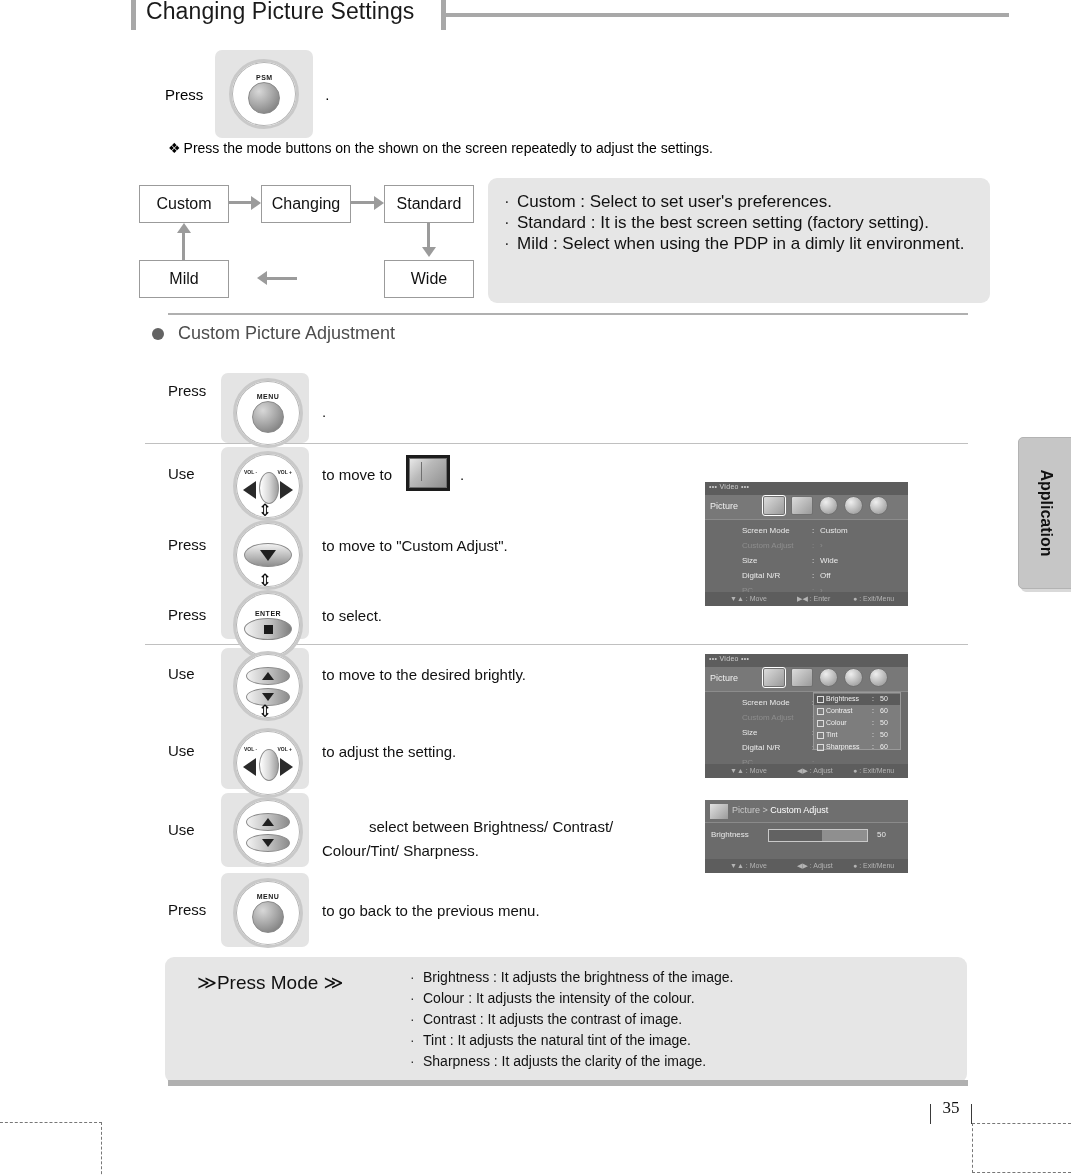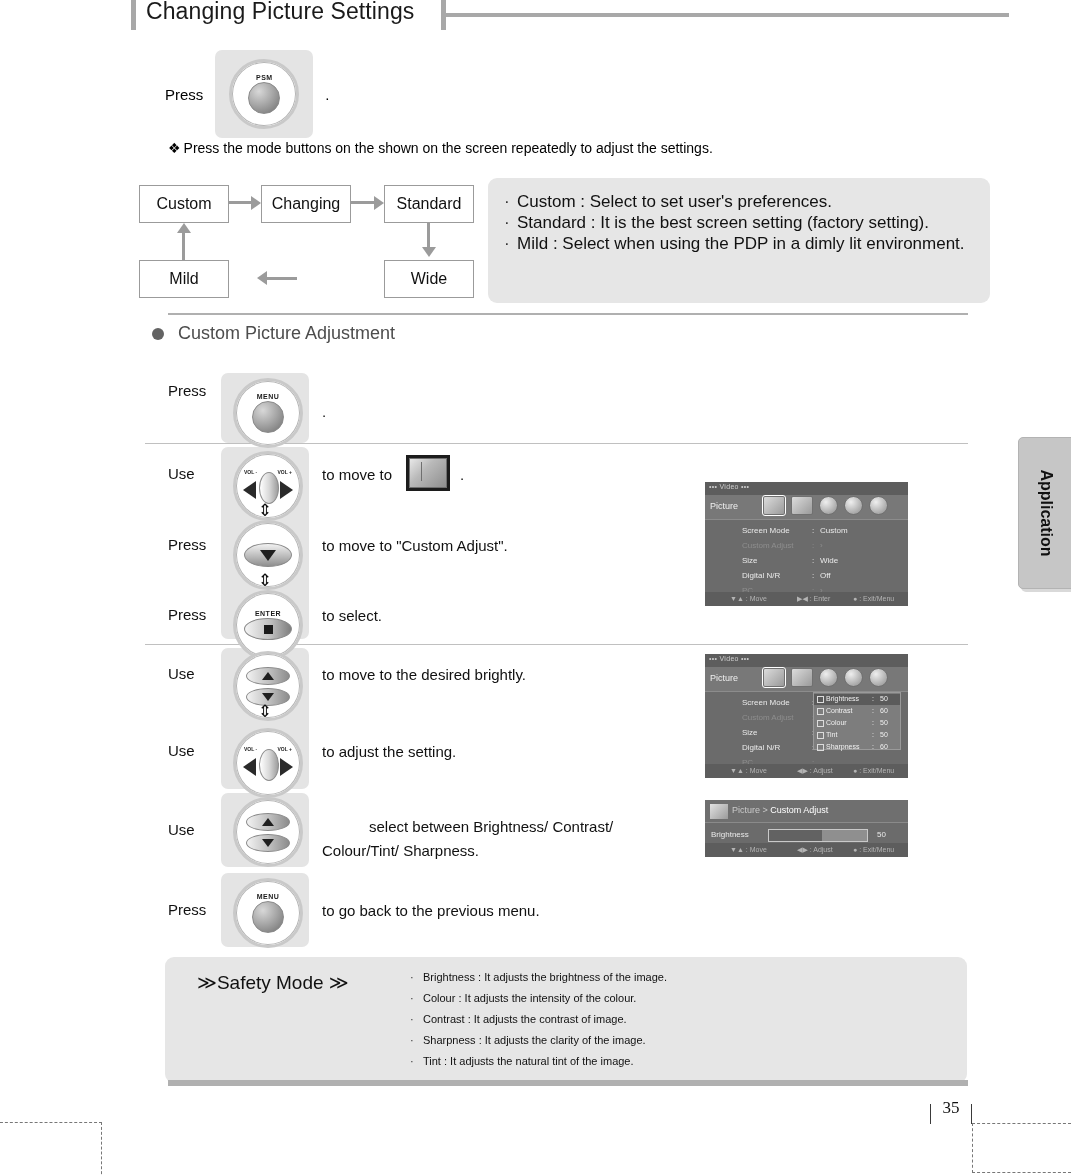--- a/index.html
+++ b/index.html
@@ -356,21 +356,21 @@
   }
   .bottom-panel .bp-title {
     position: absolute; left: 32px; top: 14px;
     font-size: 19px; color: #111; white-space: nowrap;
   }
   .bottom-panel ul {
     position: absolute; left: 245px; top: 10px;
     list-style: none; margin: 0; padding: 0;
   }
   .bottom-panel li {
-    font-size: 11px; color: #111; line-height: 21px; white-space: nowrap;
+    font-size: 14px; color: #111; line-height: 21px; white-space: nowrap;
   }
   .bottom-panel li .bull { display: inline-block; width: 13px; color: #333; }
 
   
   .side-tab {
     position: absolute; left: 1018px; top: 437px;
     width: 53px; height: 150px;
     background: #c6c6c6;
     border-radius: 5px 0 0 5px;
     border: 1px solid #b3b3b3;
@@ -715,21 +715,21 @@
         <span class="sval">60</span>
       </div>
   </div>
   <div class="botbar">
     <span class="bb1">▼▲ : Move</span>
     <span class="bb2">◀▶ : Adjust</span>
     <span class="bb3">● : Exit/Menu</span>
   </div>
 </div>
 
-<div class="osd osd2" style="left:705px; top:800px; width:203px; height:57px;">
+<div class="osd osd2" style="left:705px; top:800px; width:203px; height:73px;">
   <div class="hdr">
     <div class="micon"></div>
     <div class="crumb">
       <span>Picture &gt;</span>
       <b>Custom Adjust</b>
     </div>
   </div>
   <div class="srow2">
     <span class="nm">Brightness</span>
     <div class="bar">
@@ -738,27 +738,27 @@
     <span class="vv">50</span>
   </div>
   <div class="botbar">
     <span class="bb1">▼▲ : Move</span>
     <span class="bb2">◀▶ : Adjust</span>
     <span class="bb3">● : Exit/Menu</span>
   </div>
 </div>
 
 <div class="bottom-panel">
-  <div class="bp-title">≫Safety Mode ≫</div>
+  <div class="bp-title">≫Press Mode ≫</div>
   <ul>
     <li><span class="bull">·</span><span>Brightness : It adjusts the brightness of the image.</span></li>
     <li><span class="bull">·</span><span>Colour : It adjusts the intensity of the colour.</span></li>
     <li><span class="bull">·</span><span>Contrast : It adjusts the contrast of image.</span></li>
+    <li><span class="bull">·</span><span>Tint : It adjusts the natural tint of the image.</span></li>
     <li><span class="bull">·</span><span>Sharpness : It adjusts the clarity of the image.</span></li>
-    <li><span class="bull">·</span><span>Tint : It adjusts the natural tint of the image.</span></li>
   </ul>
 </div>
 
 <div class="side-tab">
   <span class="lab">Application</span>
 </div>
 
 <div class="footer-rule"></div>
 <div class="pagenum-box">
   <div class="l"></div>

